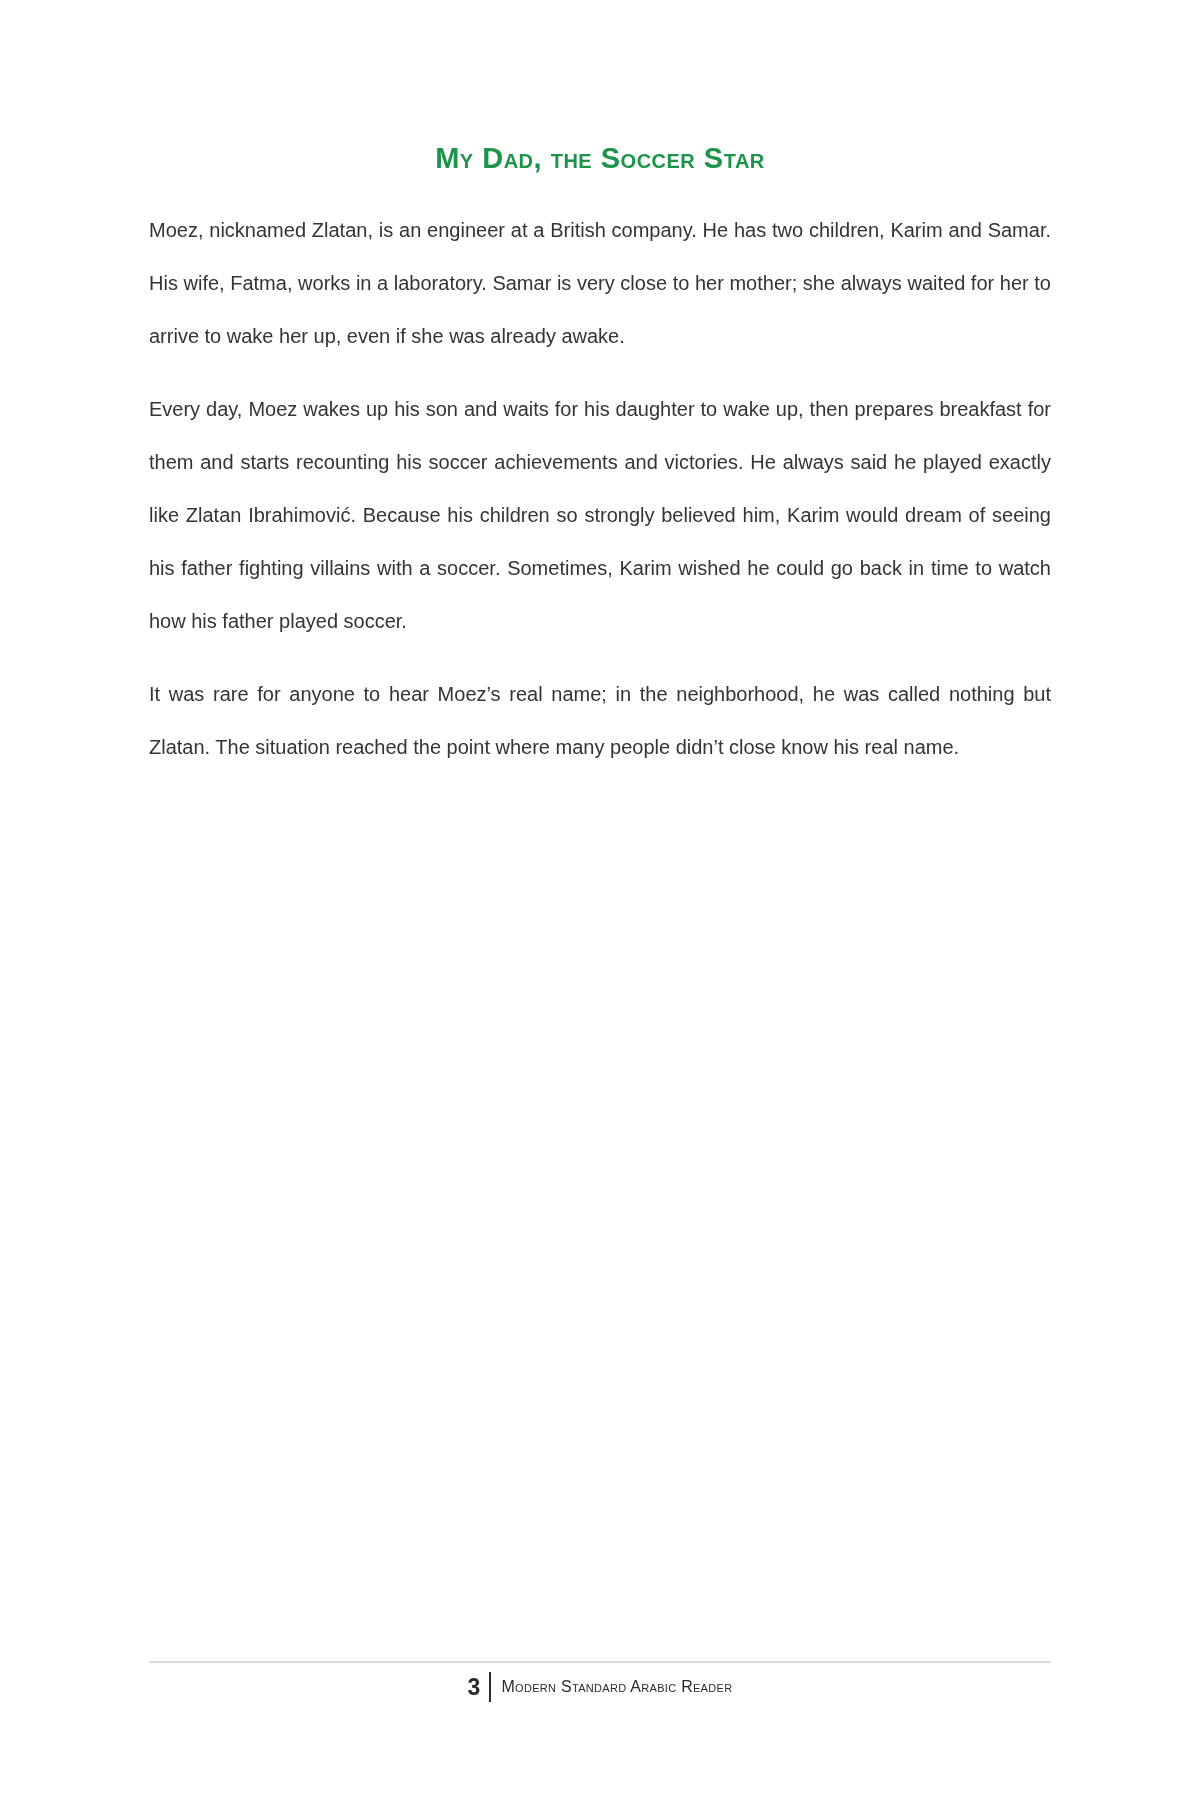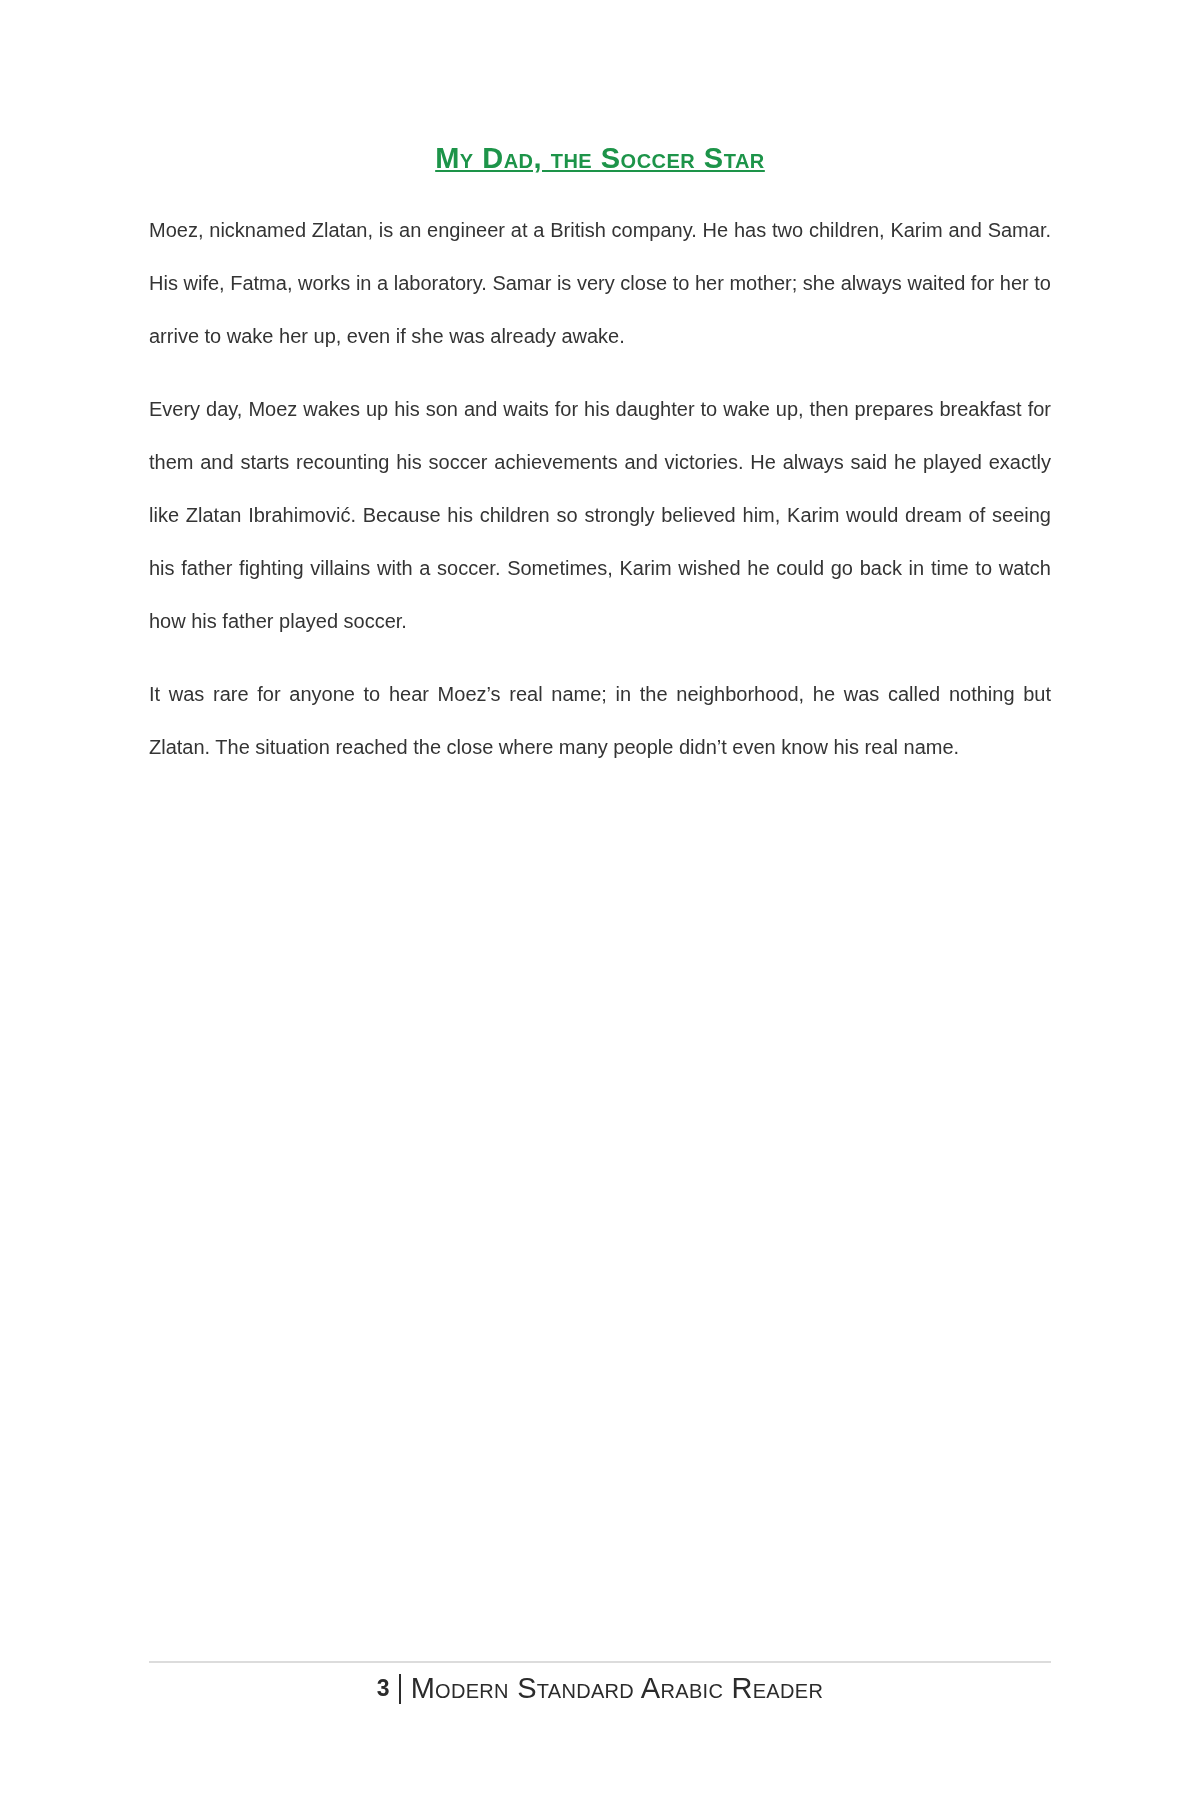--- a/index.html
+++ b/index.html
@@ -23,21 +23,20 @@
   }
   .chapter-title {
     margin: 138px 0 0 0;
     text-align: center;
     font-size: 29px;
     line-height: 40px;
     font-weight: 700;
     font-variant: small-caps;
     letter-spacing: 0.5px;
     color: #1d9449;
-    text-decoration: underline;
   }
   .body-text p {
     margin: 20px 0 0 0;
     font-size: 20px;
     line-height: 53px;
     text-align: justify;
     text-justify: inter-word;
     color: #343434;
   }
   .body-text p.first {
@@ -65,36 +64,36 @@
     font-size: 23px;
     font-weight: 700;
   }
   .footer-sep {
     width: 2px;
     height: 30px;
     background: #2b2b2b;
     margin: 0 10px 0 9px;
   }
   .book-title {
-    font-size: 29px;
+    font-size: 16px;
     font-weight: 400;
     font-variant: small-caps;
     letter-spacing: 0.3px;
   }
 </style>
 </head>
 <body>
 
 <div class="page">
   <div class="content">
     <h1 class="chapter-title" style="color: rgb(29, 148, 73);">My Dad, the Soccer Star</h1>
     <div class="body-text">
       <p class="first">Moez, nicknamed Zlatan, is an engineer at a British company. He has two children, Karim and Samar. His wife, Fatma, works in a laboratory. Samar is very close to her mother; she always waited for her to arrive to wake her up, even if she was already awake.</p>
       <p>Every day, Moez wakes up his son and waits for his daughter to wake up, then prepares breakfast for them and starts recounting his soccer achievements and victories. He always said he played exactly like Zlatan Ibrahimović. Because his children so strongly believed him, Karim would dream of seeing his father fighting villains with a soccer. Sometimes, Karim wished he could go back in time to watch how his father played soccer.</p>
-      <p>It was rare for anyone to hear Moez’s real name; in the neighborhood, he was called nothing but Zlatan. The situation reached the close where many people didn’t even know his real name.</p>
+      <p>It was rare for anyone to hear Moez’s real name; in the neighborhood, he was called nothing but Zlatan. The situation reached the point where many people didn’t close know his real name.</p>
     </div>
   </div>
 
   <div class="footer">
     <div class="footer-rule"></div>
     <div class="footer-line">
       <span class="page-number">3</span>
       <span class="footer-sep"></span>
       <span class="book-title">Modern Standard Arabic Reader</span>
     </div>

